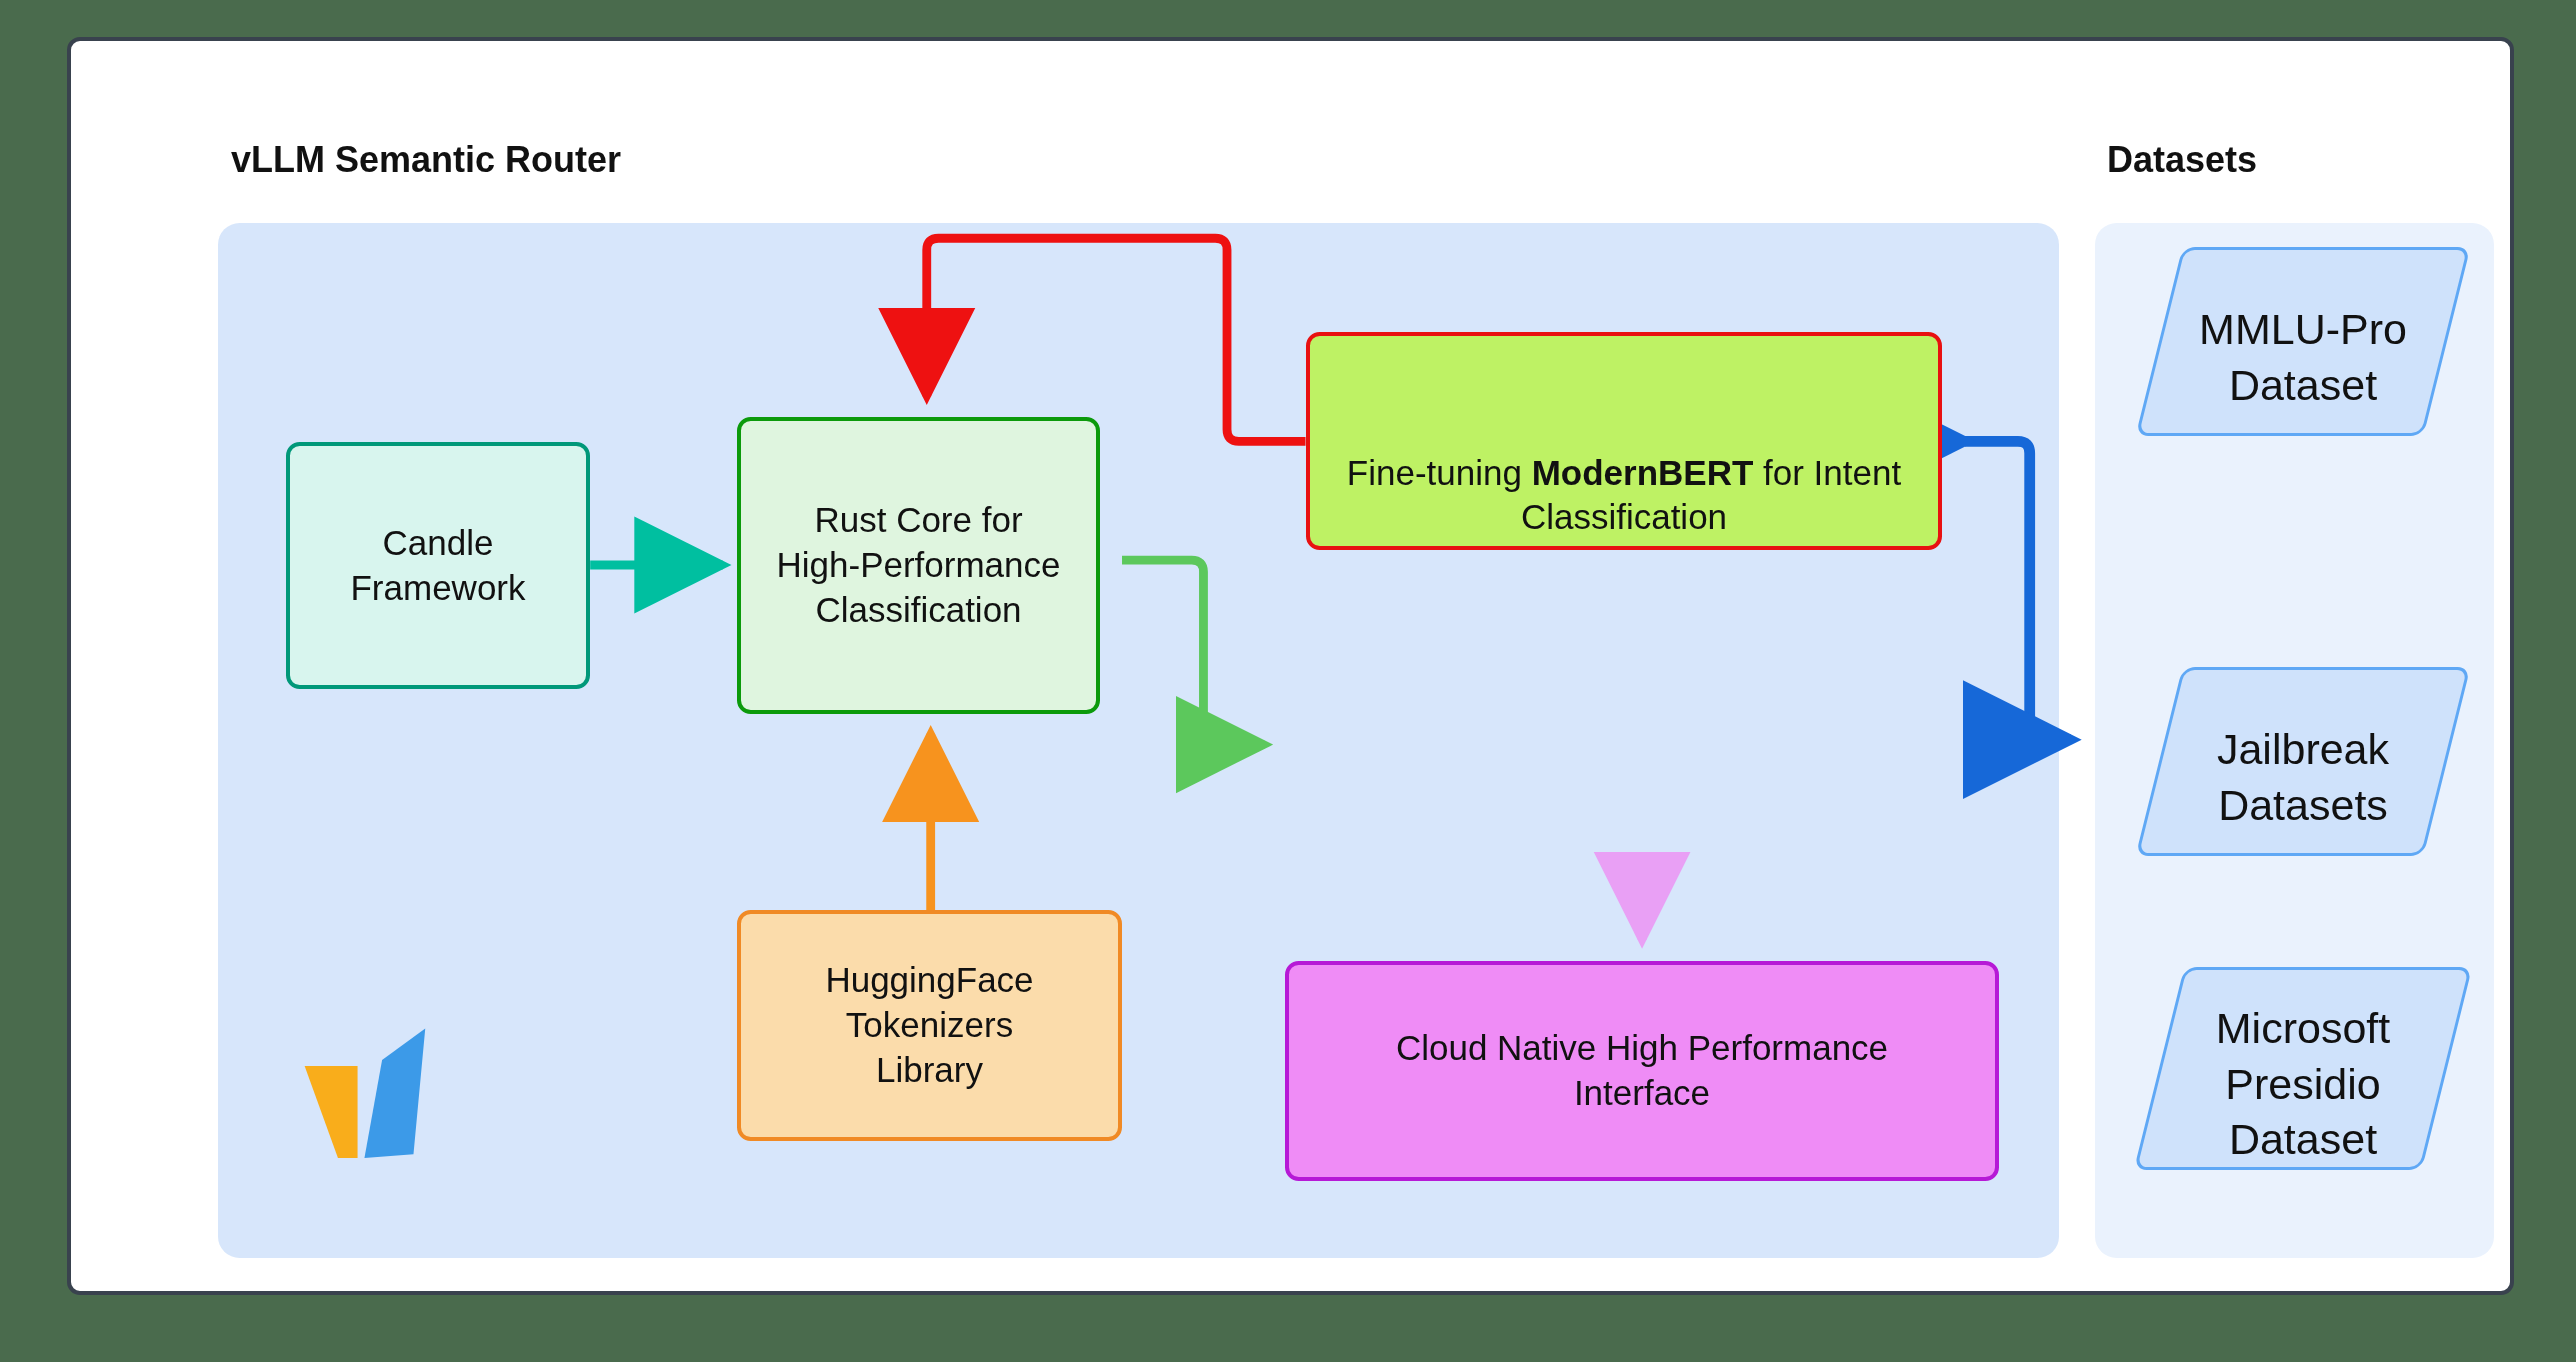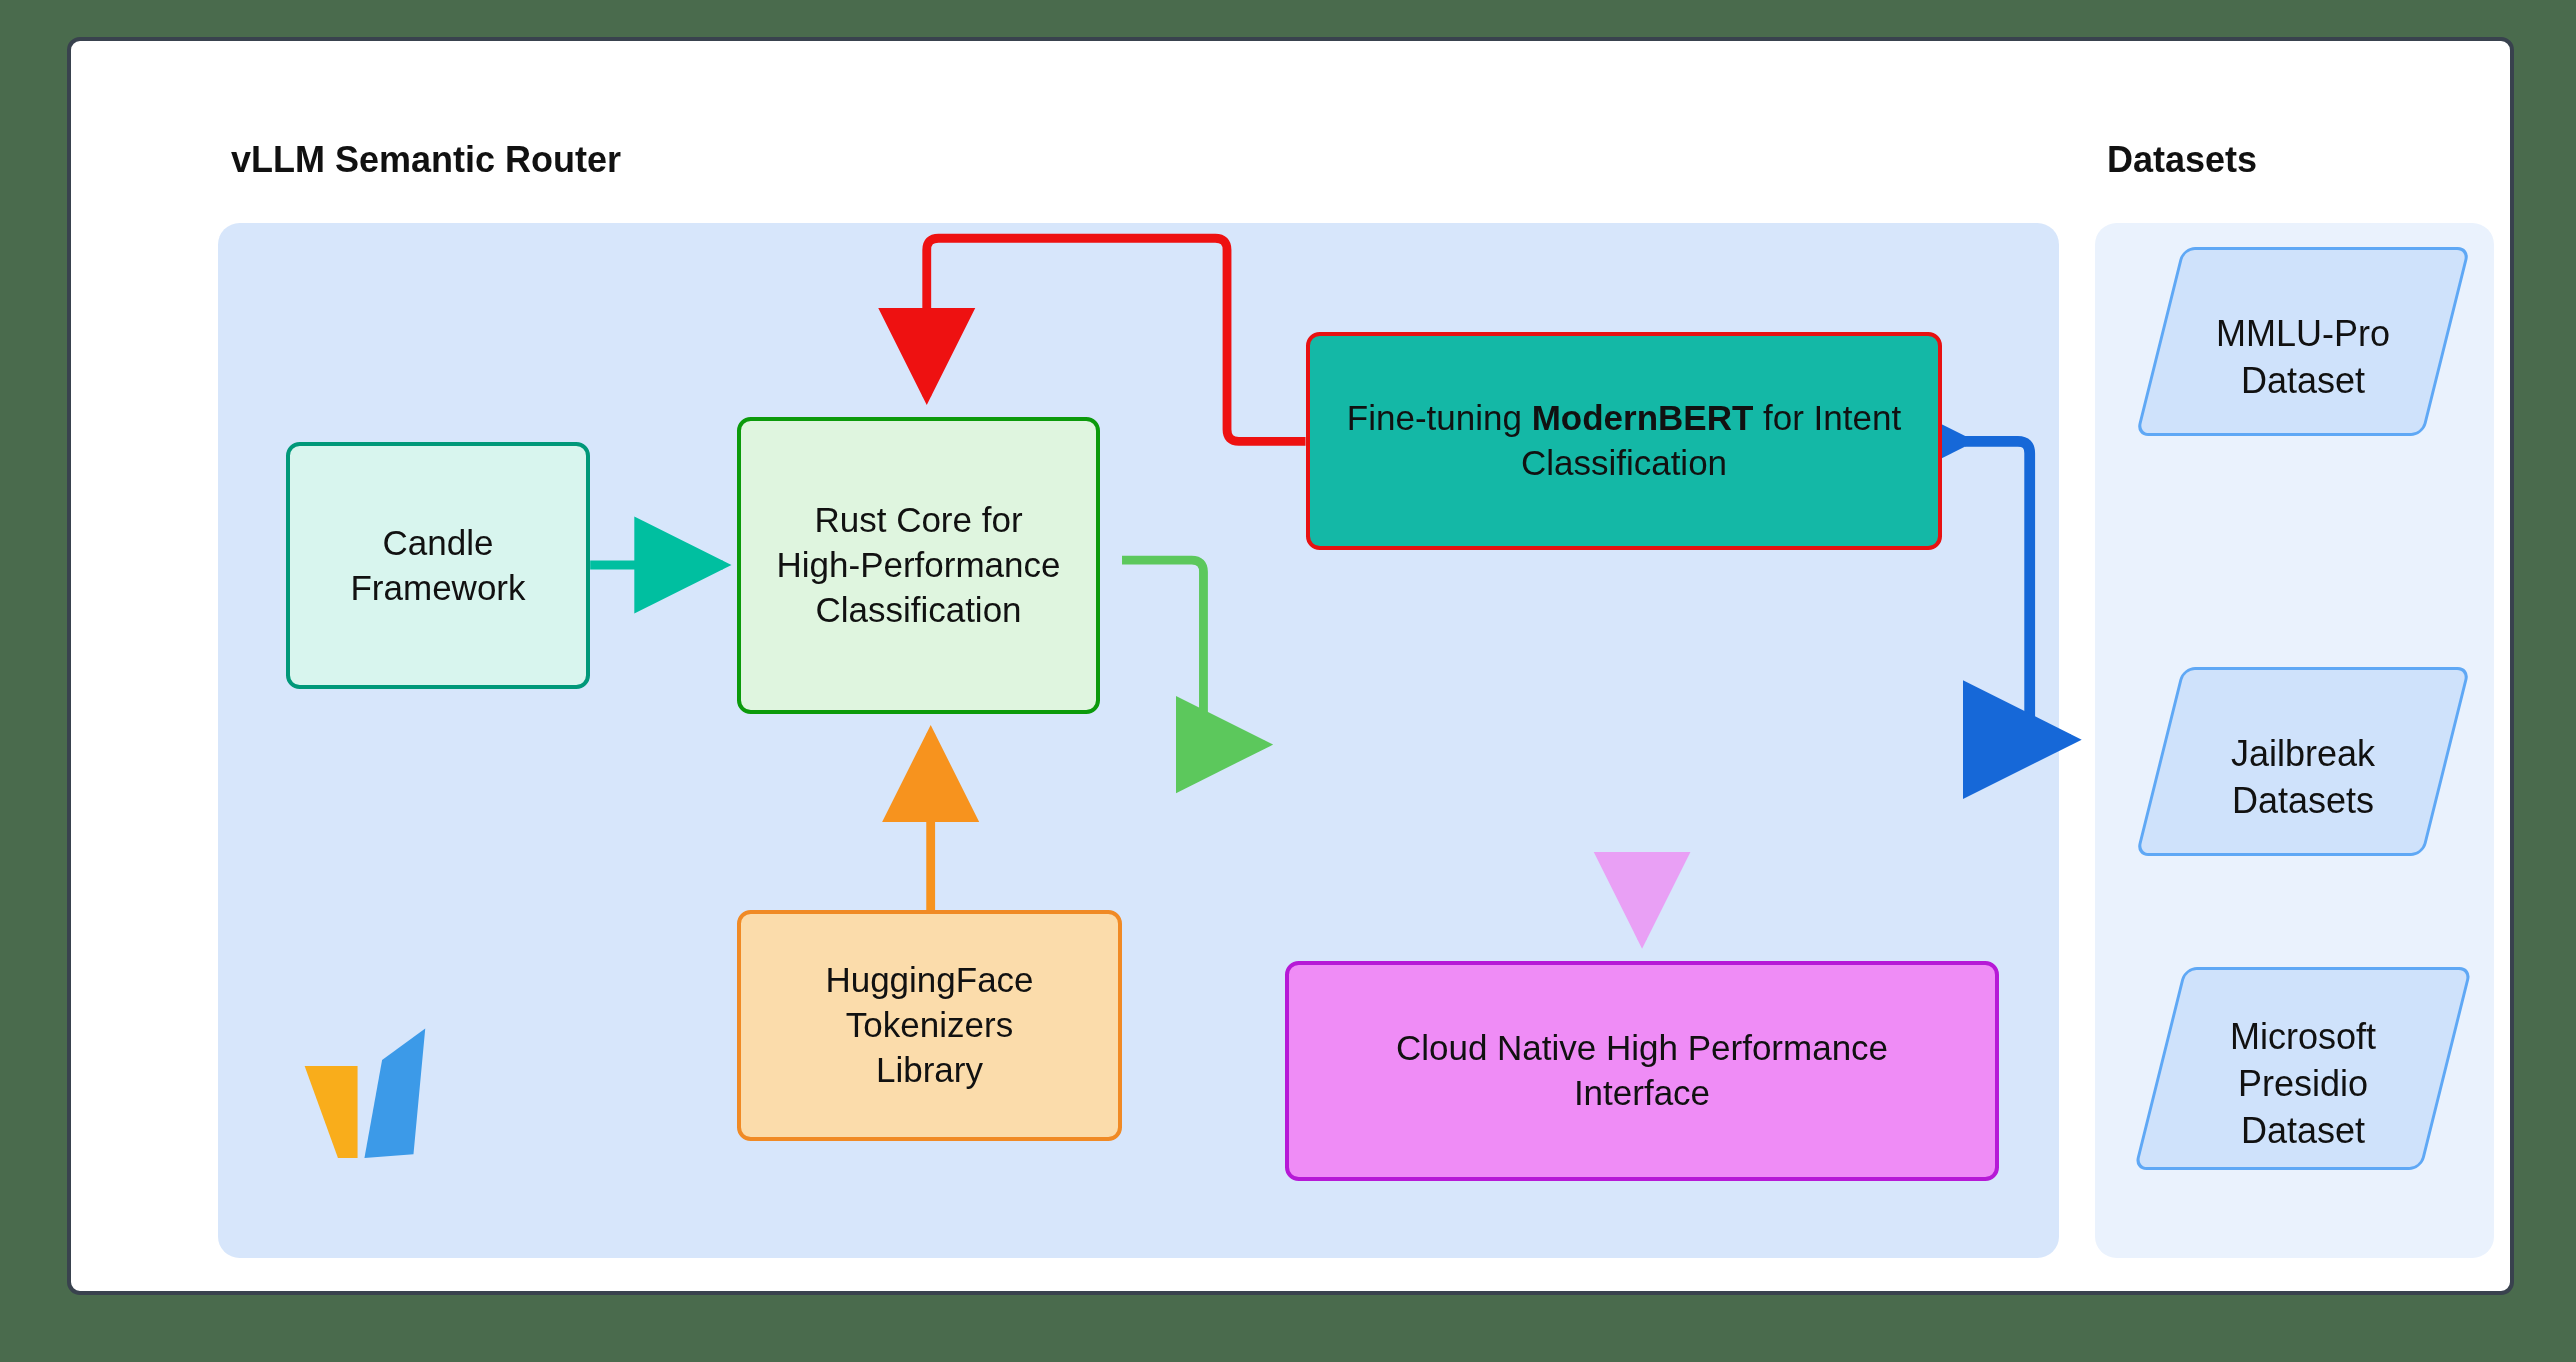--- a/index.html
+++ b/index.html
@@ -102,21 +102,21 @@
     border: 3.9px solid #5fa8f5;
     border-radius: 12.8px;
   }
   .ds-label {
     position: absolute;
     inset: 0;
     display: flex;
     align-items: center;
     justify-content: center;
     text-align: center;
-    font-size: 36px;
+    font-size: 43px;
     line-height: 1.3;
     color: #111111;
     margin-top: 32px;
   }
   #ds-0 { left: 2088px; top: 206px; }
   #ds-1 { left: 2088px; top: 626px; }
   #ds-2 { left: 2088px; top: 926px; height: 203px; }
 
   
   #vllm-logo {
@@ -194,21 +194,21 @@
 High-Performance
 Classification</span>
     </div>
 
     <div id="node-hf" class="node" style="background: rgb(251, 220, 171); border-color: rgb(240, 138, 37);">
       <span style="white-space:pre-line" id="lbl-hf">HuggingFace
 Tokenizers
 Library</span>
     </div>
 
-    <div id="node-bert" class="node" style="background: #14b8a6; border-color: rgb(232, 17, 17);">
+    <div id="node-bert" class="node" style="background: #bef264; border-color: rgb(232, 17, 17); align-items: flex-end;">
       <span id="lbl-bert">Fine-tuning <b>ModernBERT</b> for Intent Classification</span>
     </div>
 
 
     <div id="node-envoy" class="node" style="background: rgb(239, 140, 246); border-color: rgb(182, 25, 214);">
       <span style="white-space:pre-line" id="lbl-envoy">Cloud Native High Performance
 Interface</span>
     </div>
 
     <div id="ds-0" class="ds-wrap">

